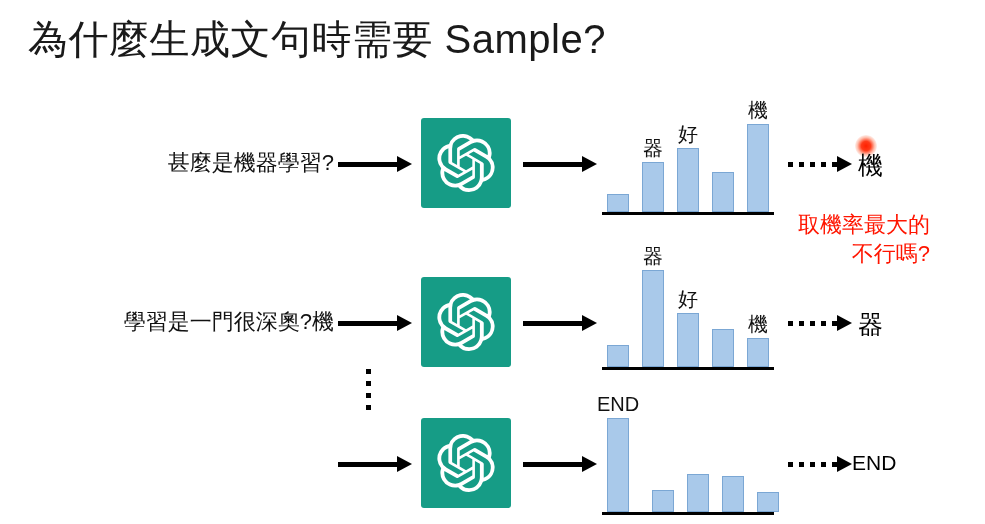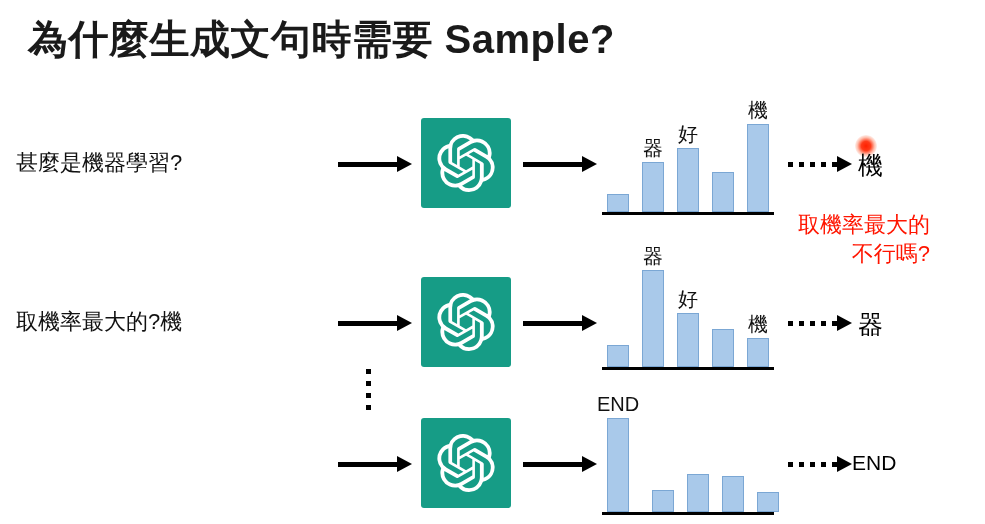--- a/index.html
+++ b/index.html
@@ -10,30 +10,30 @@
     width: 985px;
     height: 524px;
     background: #ffffff;
     overflow: hidden;
   }
   .title {
     position: absolute;
     left: 28px;
     top: 12px;
     font-size: 40px;
-    font-weight: 700;
+    font-weight: 400;
     color: #1a1a1a;
     letter-spacing: 0.5px;
     white-space: nowrap;
   }
   .input-text {
     position: absolute;
     left: 16px;
     width: 318px;
-    text-align: left;
+    text-align: right;
     font-size: 22px;
     color: #111;
     line-height: 30px;
     white-space: pre-line;
   }
   .input-1 { top: 148px; }
   .input-2 { top: 307px; }
   .input-3 { top: 422px; }
 
   
@@ -157,21 +157,21 @@
           <div class="bar" style="height: 86px;"></div>
         </div>
       </div>
   </div>
   <div class="arrow dotted d1"></div>
   <div class="laser-dot"></div>
   <div class="output-text out-1">機</div>
   <div class="red-note">取機率最大的
 不行嗎?</div>
 
-  <div class="input-text input-2">取機率最大的?機</div>
+  <div class="input-text input-2">學習是一門很深奧?機</div>
   <div class="arrow a2c1"></div>
   <div class="logo logo-2">
     <svg viewBox="0 0 24 24" width="58" height="58">
         <path fill="#ffffff" d="M22.2819 9.8211a5.9847 5.9847 0 0 0-.5157-4.9108 6.0462 6.0462 0 0 0-6.5098-2.9A6.0651 6.0651 0 0 0 4.9807 4.1818a5.9847 5.9847 0 0 0-3.9977 2.9 6.0462 6.0462 0 0 0 .7427 7.0966 5.98 5.98 0 0 0 .511 4.9107 6.051 6.051 0 0 0 6.5146 2.9001A5.9847 5.9847 0 0 0 13.2599 24a6.0557 6.0557 0 0 0 5.7718-4.2058 5.9894 5.9894 0 0 0 3.9977-2.9001 6.0557 6.0557 0 0 0-.7475-7.0729zm-9.022 12.6081a4.4755 4.4755 0 0 1-2.8764-1.0408l.1419-.0804 4.7783-2.7582a.7948.7948 0 0 0 .3927-.6813v-6.7369l2.02 1.1686a.071.071 0 0 1 .038.0615v5.5826a4.504 4.504 0 0 1-4.4945 4.4944zm-9.6607-4.1254a4.4708 4.4708 0 0 1-.5346-3.0137l.142.0852 4.783 2.7582a.7712.7712 0 0 0 .7806 0l5.8428-3.3685v2.3324a.0804.0804 0 0 1-.0332.0615L9.74 19.9502a4.4992 4.4992 0 0 1-6.1408-1.6464zM2.3408 7.8956a4.485 4.485 0 0 1 2.3655-1.9728V11.6a.7664.7664 0 0 0 .3879.6765l5.8144 3.3543-2.0201 1.1685a.0757.0757 0 0 1-.071 0l-4.8303-2.7865A4.504 4.504 0 0 1 2.3408 7.8956zm16.5963 3.8558L13.1038 8.364 15.1192 7.2a.0757.0757 0 0 1 .071 0l4.8303 2.7913a4.4944 4.4944 0 0 1-.6765 8.1042v-5.6772a.79.79 0 0 0-.407-.667zm2.0107-3.0231l-.142-.0852-4.7735-2.7818a.7759.7759 0 0 0-.7854 0L9.409 9.2297V6.8974a.0662.0662 0 0 1 .0284-.0615l4.8303-2.7866a4.4992 4.4992 0 0 1 6.6802 4.66zM8.3065 12.863l-2.02-1.1638a.0804.0804 0 0 1-.038-.0567V6.0742a4.4992 4.4992 0 0 1 7.3757-3.4537l-.142.0805L8.704 5.459a.7948.7948 0 0 0-.3927.6813zm1.0976-2.3654l2.602-1.4998 2.6069 1.4998v2.9994l-2.5974 1.4997-2.6067-1.4997z"></path>
       </svg>
   </div>
   <div class="arrow a2c2"></div>
   <div class="chart chart-2">
     <div class="bars">
         <div class="bar-col">

